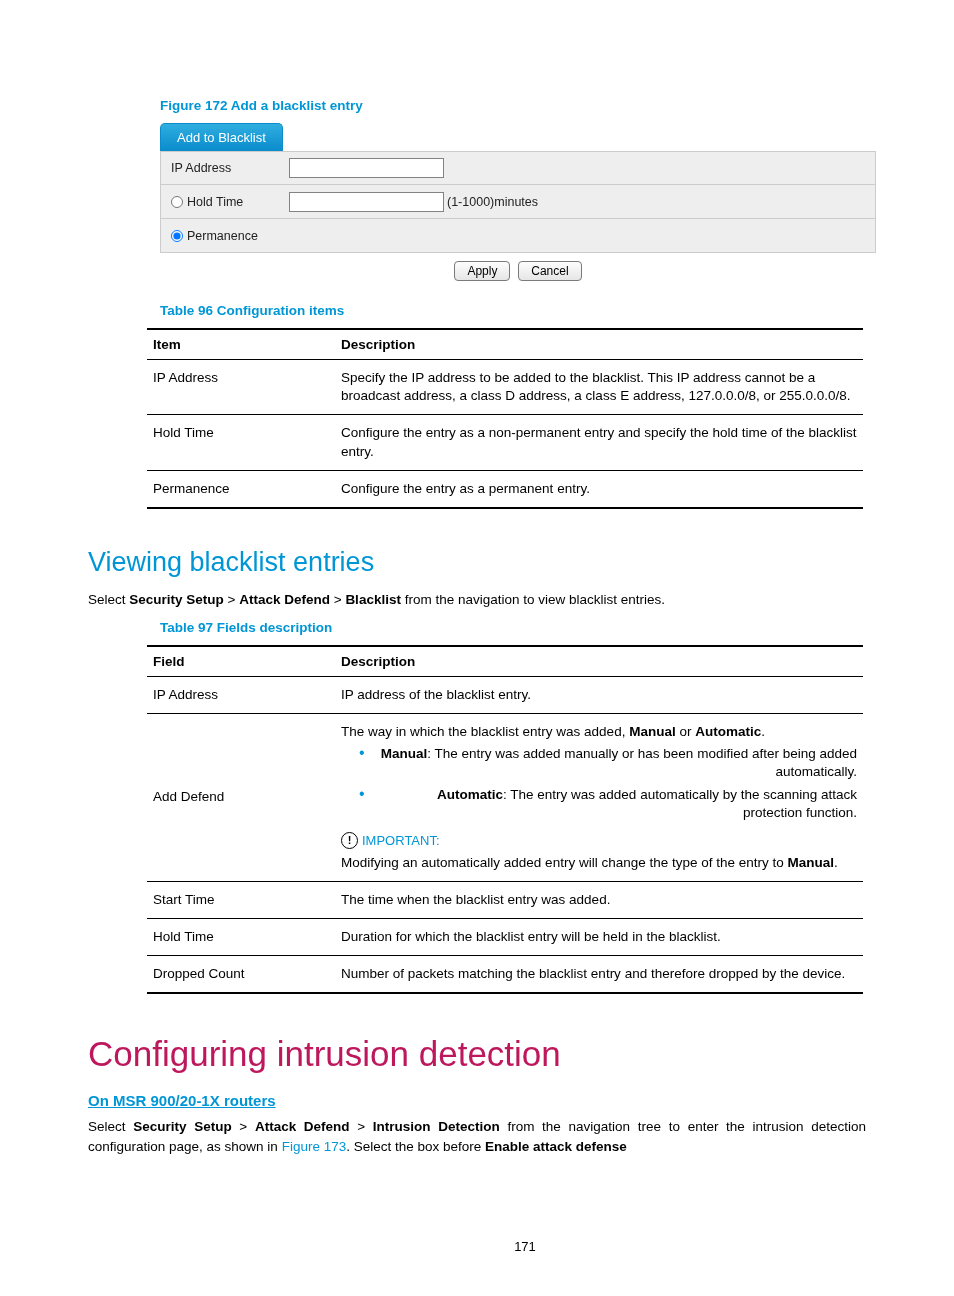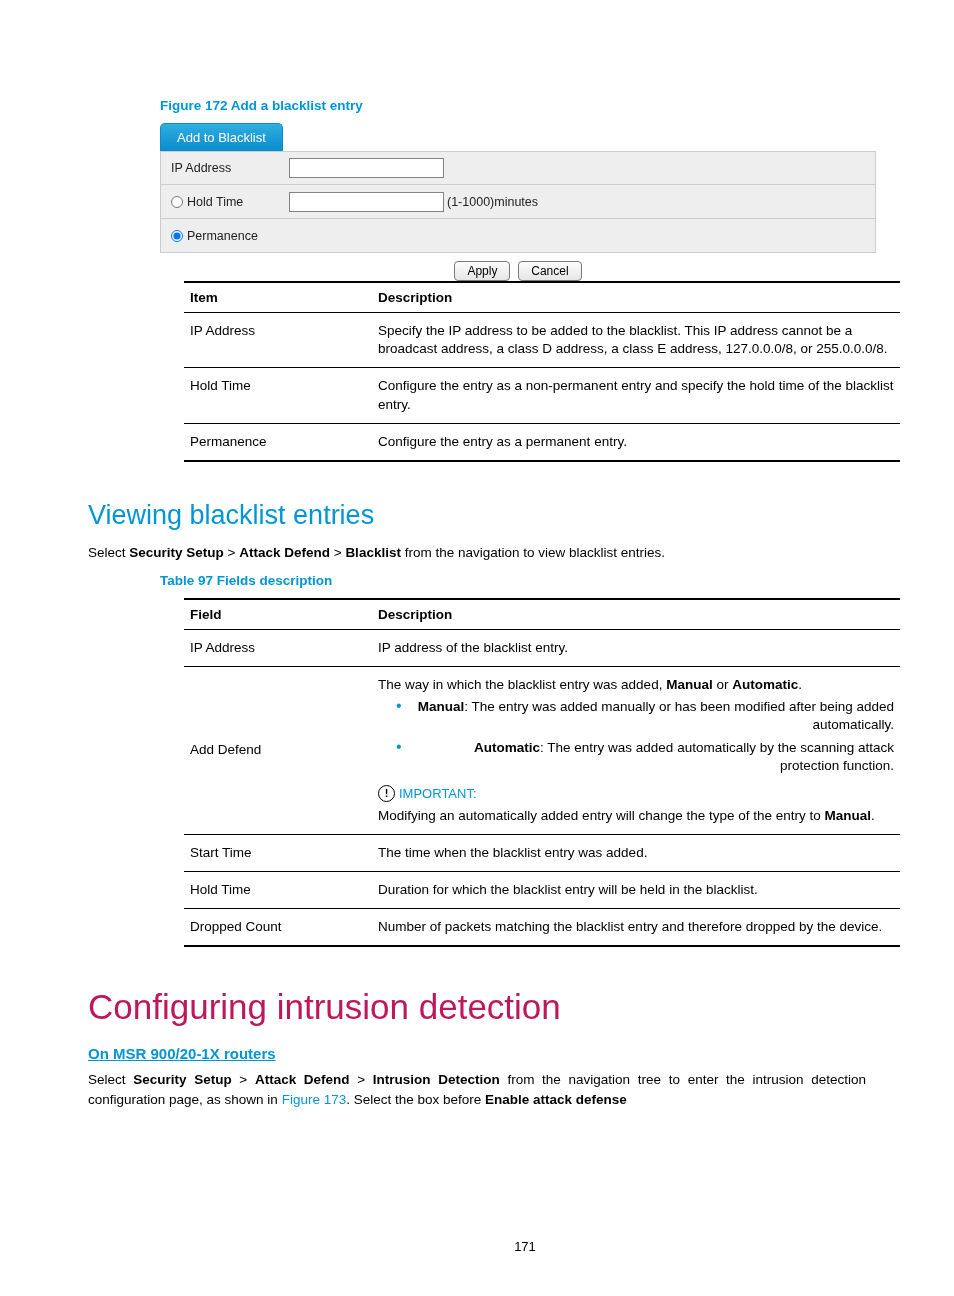--- a/index.html
+++ b/index.html
@@ -100,21 +100,21 @@
     font-family: Tahoma, Arial, sans-serif;
     font-size: 12px;
     color: #000;
     padding: 2px 12px;
     margin: 0 2px;
     border-radius: 4px;
     cursor: pointer;
   }
 
   table.doc-table {
-    margin-left: 96px;
+    margin-left: 59px;
     width: 716px;
     border-collapse: collapse;
     font-size: 13.5px;
   }
   table.doc-table thead th {
     text-align: left;
     font-weight: bold;
     border-top: 2px solid #000;
     border-bottom: 1.5px solid #000;
     padding: 7px 6px 7px 6px;
@@ -237,20 +237,21 @@
         <input type="radio" class="radio" name="perm" checked="" style="">
         <span>Permanence</span>
       </div>
     </div>
     <div class="button-row">
       <span class="btn">Apply</span>
       <span class="btn">Cancel</span>
     </div>
   </div>
 
+  <div class="caption caption-indent" style="margin-top:22px">Table 96 Configuration items</div>
   <table class="doc-table">
     <thead>
       <tr>
         <th class="col-item">Item</th>
         <th>Description</th>
       </tr>
     </thead>
     <tbody>
       <tr>
         <td>IP Address</td>

